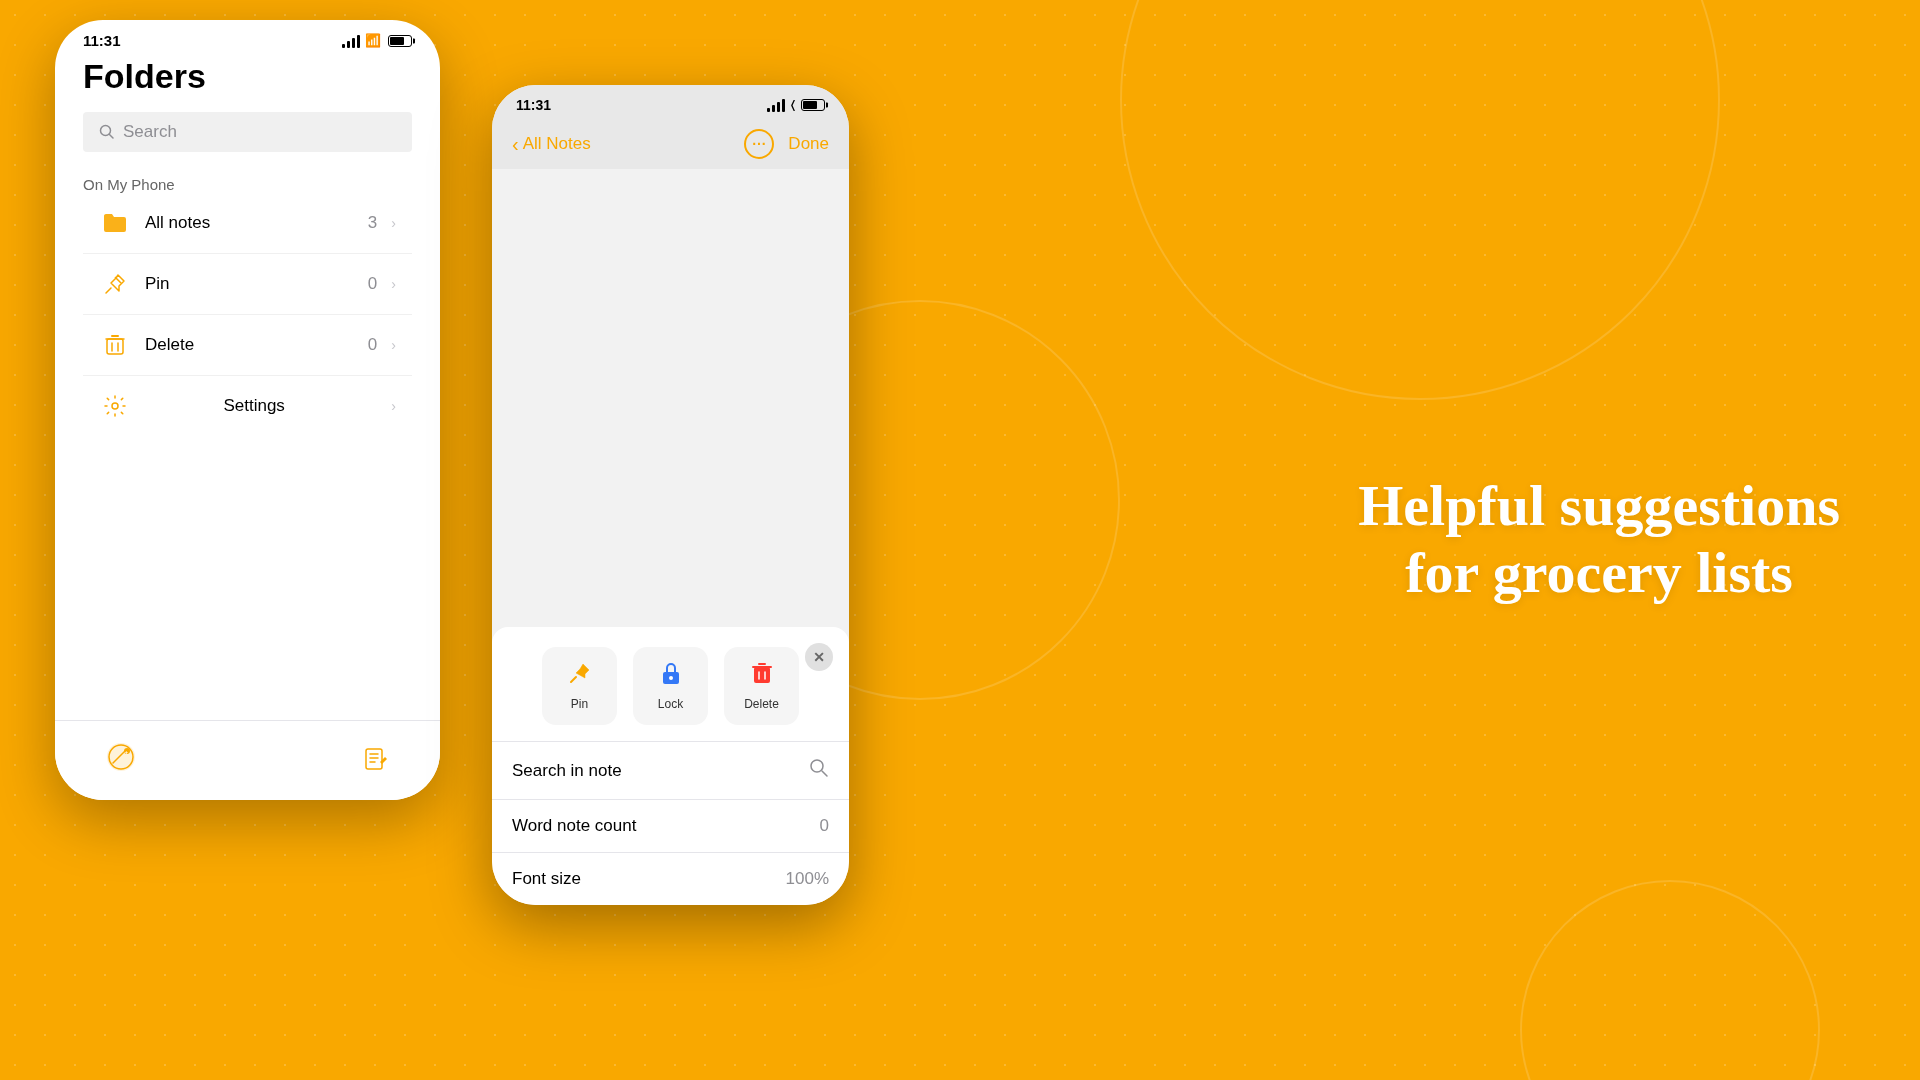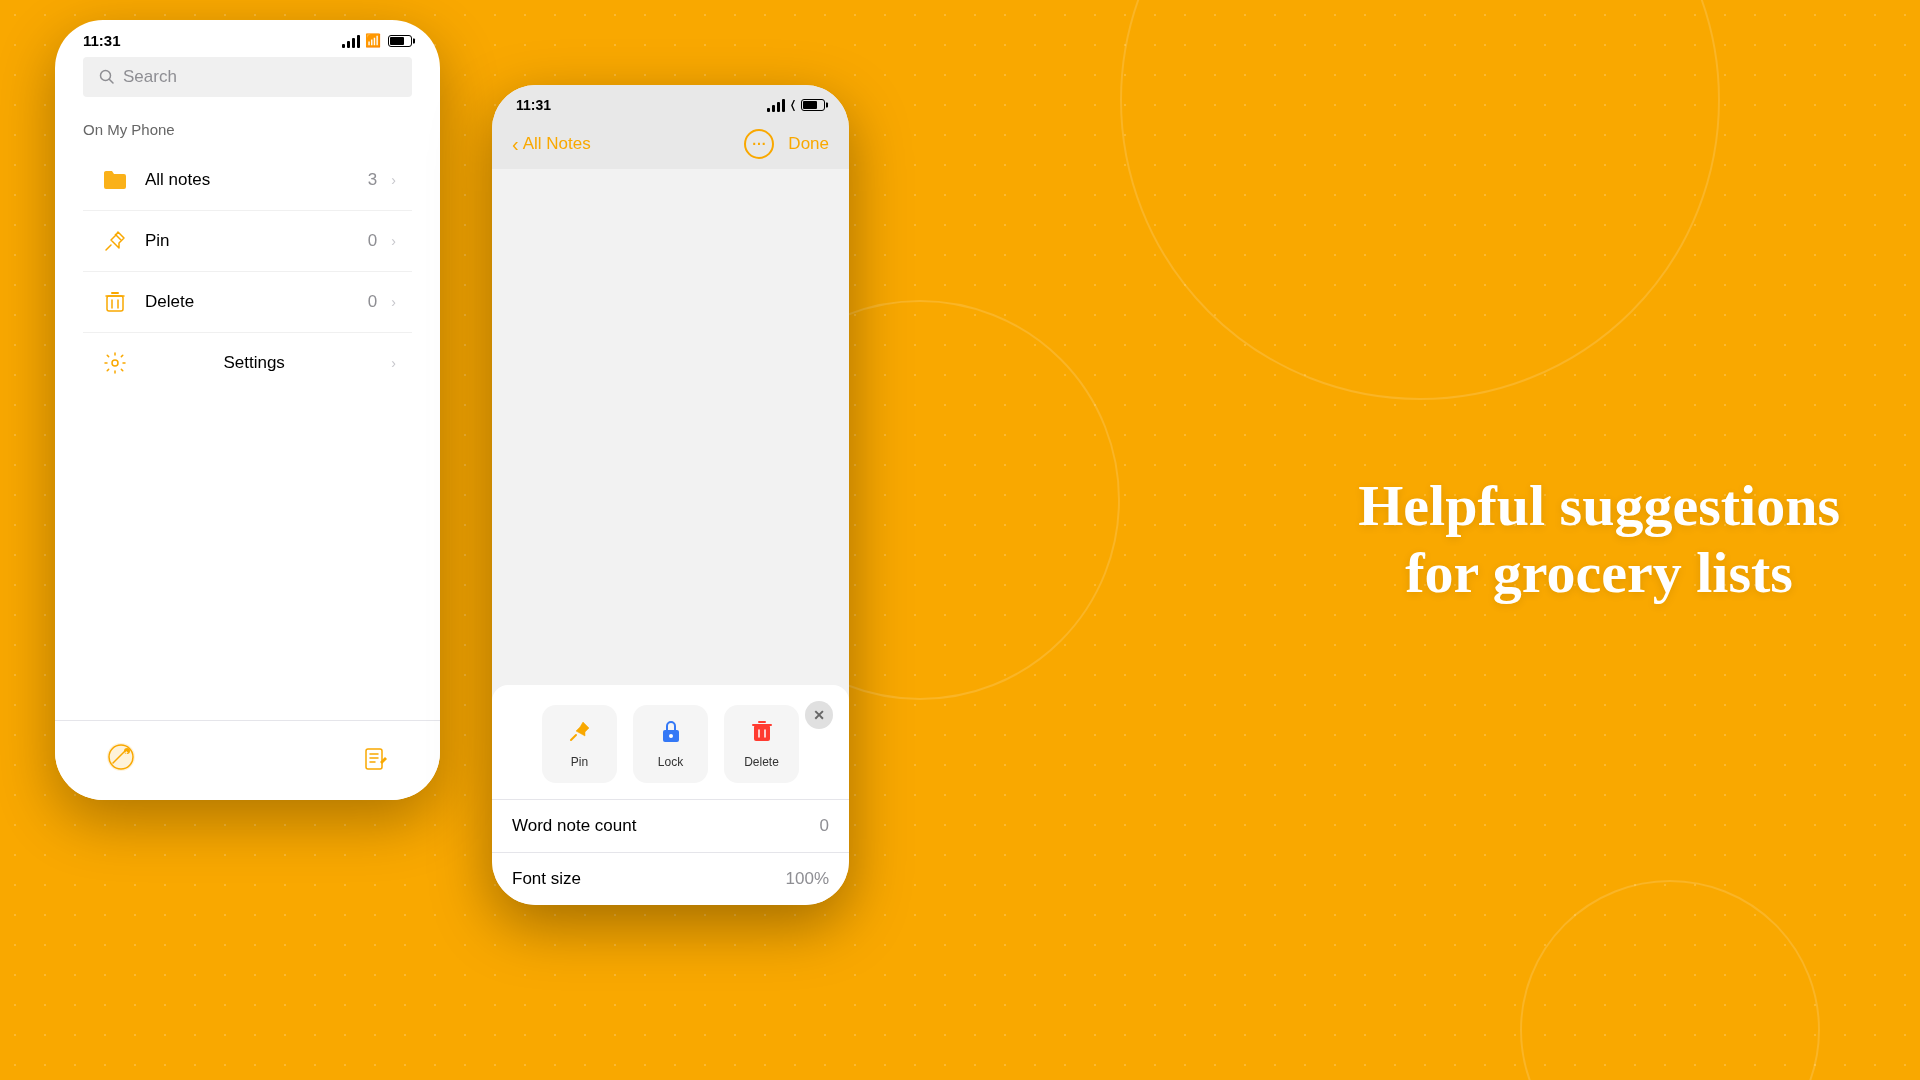--- a/index.html
+++ b/index.html
@@ -127,21 +127,20 @@
 
     .search-text {
       color: #8e8e93;
       font-size: 17px;
     }
 
     .section-label {
       font-size: 15px;
       font-weight: 500;
       color: #666;
-      margin-bottom: 12px;
     }
 
     .folder-list {
       background: #fff;
       border-radius: 14px;
       overflow: hidden;
     }
 
     .folder-item {
       display: flex;
@@ -415,20 +414,21 @@
         <div class="signal-bar" style="height:13px"></div>
       </div>
       <span style="font-size:13px;">📶</span>
       <div class="battery-icon">
         <div class="battery-fill"></div>
       </div>
     </div>
   </div>
 
   <div class="phone1-content">
+    <div class="folders-title">Folders</div>
 
     <div class="search-bar">
       <svg width="16" height="16" viewBox="0 0 16 16" fill="none">
         <circle cx="6.5" cy="6.5" r="5" stroke="#8e8e93" stroke-width="1.5"></circle>
         <line x1="10.5" y1="10.5" x2="14" y2="14" stroke="#8e8e93" stroke-width="1.5" stroke-linecap="round"></line>
       </svg>
       <span class="search-text">Search</span>
     </div>
 
     <div class="section-label">On My Phone</div>
@@ -579,20 +579,29 @@
             <line x1="7" y1="3" x2="13" y2="3" stroke="#FF3B30" stroke-width="2" stroke-linecap="round"></line>
             <line x1="7" y1="11" x2="7" y2="18" stroke="#fff" stroke-width="1.5" stroke-linecap="round"></line>
             <line x1="13" y1="11" x2="13" y2="18" stroke="#fff" stroke-width="1.5" stroke-linecap="round"></line>
           </svg>
         </span>
         <span class="action-btn-label">Delete</span>
       </div>
     </div>
 
 
+    <div class="action-list-item">
+      <span class="action-list-label">Search in note</span>
+      <span class="action-list-icon">
+        <svg width="20" height="20" viewBox="0 0 20 20" fill="none">
+          <circle cx="8" cy="8" r="6" stroke="#8e8e93" stroke-width="1.5"></circle>
+          <line x1="13" y1="13" x2="18" y2="18" stroke="#8e8e93" stroke-width="1.5" stroke-linecap="round"></line>
+        </svg>
+      </span>
+    </div>
 
     <div class="action-list-item">
       <span class="action-list-label">Word note count</span>
       <span class="action-list-value">0</span>
     </div>
 
     <div class="action-list-item">
       <span class="action-list-label">Font size</span>
       <span class="action-list-value">100%</span>
     </div>

